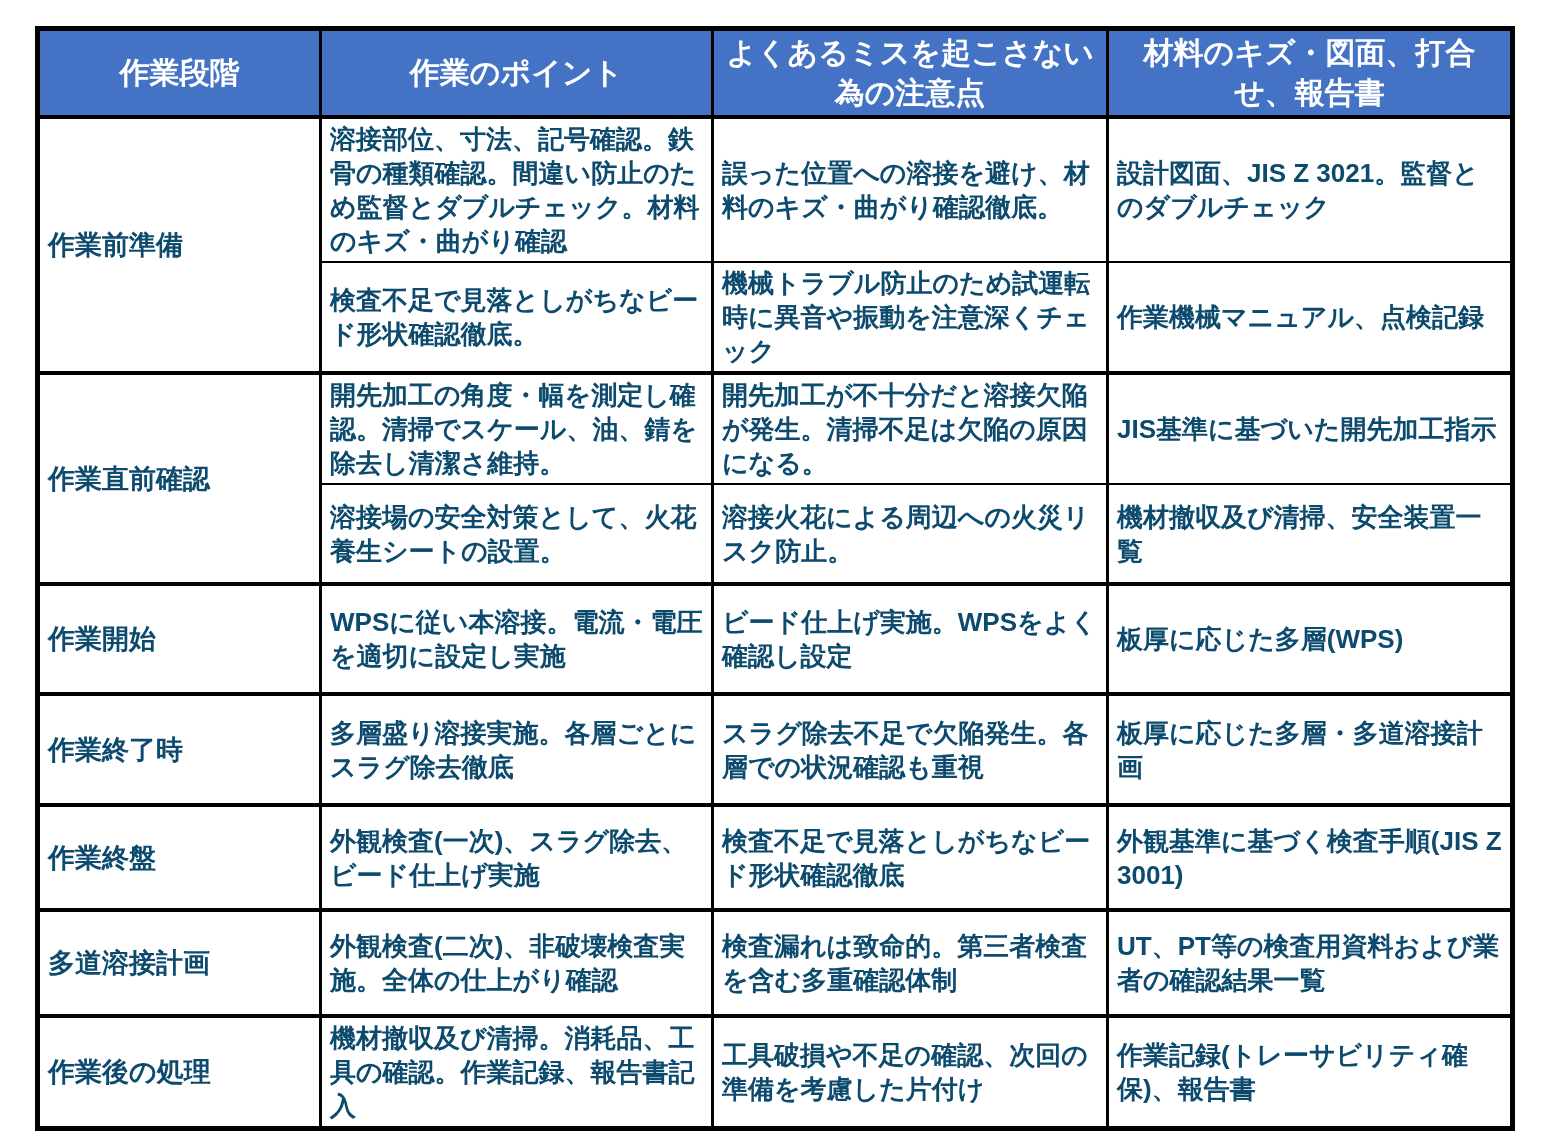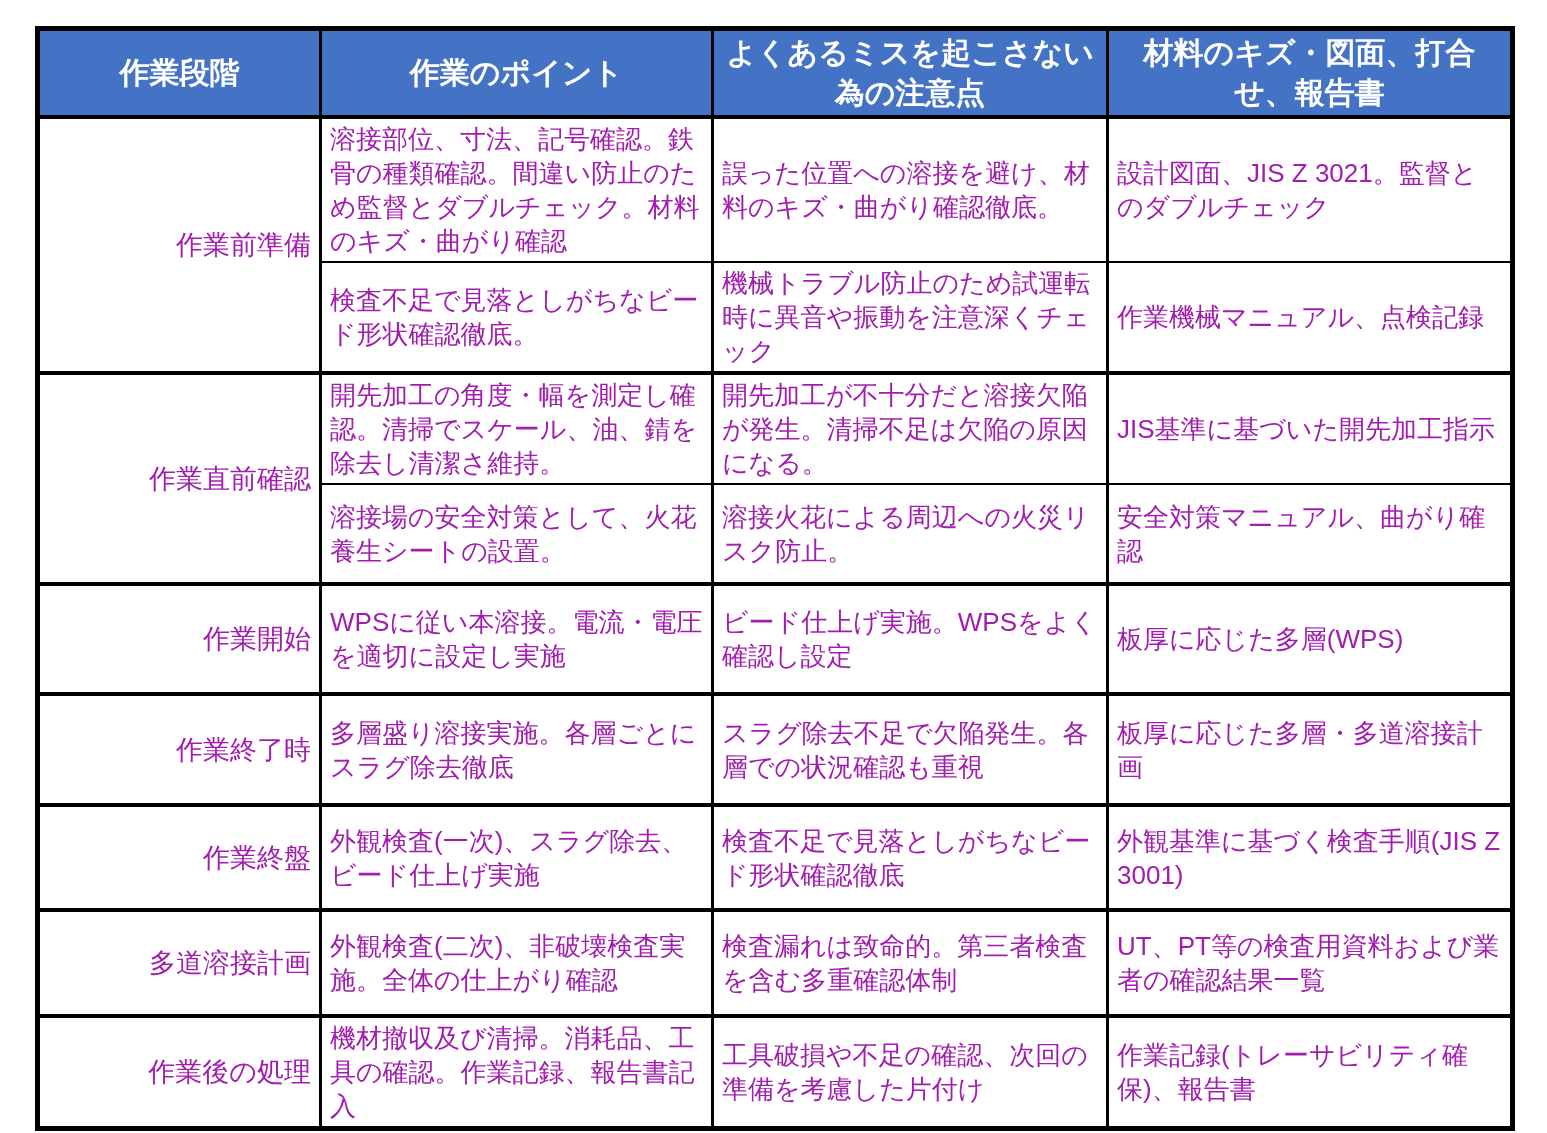--- a/index.html
+++ b/index.html
@@ -35,30 +35,30 @@
     font-size: 30px;
     line-height: 40px;
     text-align: center;
     vertical-align: middle;
     white-space: pre-line;
     border-bottom-width: 4px;
     padding: 2px 6px;
   }
   
   table.proc tbody td {
-    color: #a21caf;
-    font-weight: normal;
+    color: #0c4a6e;
+    font-weight: bold;
     font-size: 26px;
     line-height: 34px;
     vertical-align: middle;
     text-align: left;
     padding: 3px 8px;
   }
   table.proc tbody td.stage {
-    text-align: right;
+    text-align: left;
     font-size: 27px;
   }
   
   table.proc tbody tr.section-start td { border-top-width: 4px; }
   
   table.proc tbody tr.pre-sub td { border-bottom-width: 2px; }
   table.proc tbody tr.sub td     { border-top-width: 2px; }
 </style>
 </head>
 <body>
@@ -97,21 +97,21 @@
 
       <tr class="section-start pre-sub" style="height:96px">
         <td class="stage" rowspan="2">作業直前確認</td>
         <td>開先加工の角度・幅を測定し確認。清掃でスケール、油、錆を除去し清潔さ維持。</td>
         <td>開先加工が不十分だと溶接欠陥が発生。清掃不足は欠陥の原因になる。</td>
         <td>JIS基準に基づいた開先加工指示</td>
       </tr>
       <tr class="sub" style="height:100px">
         <td>溶接場の安全対策として、火花養生シートの設置。</td>
         <td>溶接火花による周辺への火災リスク防止。</td>
-        <td>安全対策マニュアル、曲がり確認</td>
+        <td>機材撤収及び清掃、安全装置一覧</td>
       </tr>
 
       <tr class="section-start" style="height:110px">
         <td class="stage">作業開始</td>
         <td>WPSに従い本溶接。電流・電圧を適切に設定し実施</td>
         <td>ビード仕上げ実施。WPSをよく確認し設定</td>
         <td>板厚に応じた多層(WPS)</td>
       </tr>
 
       <tr class="section-start" style="height:111px">

